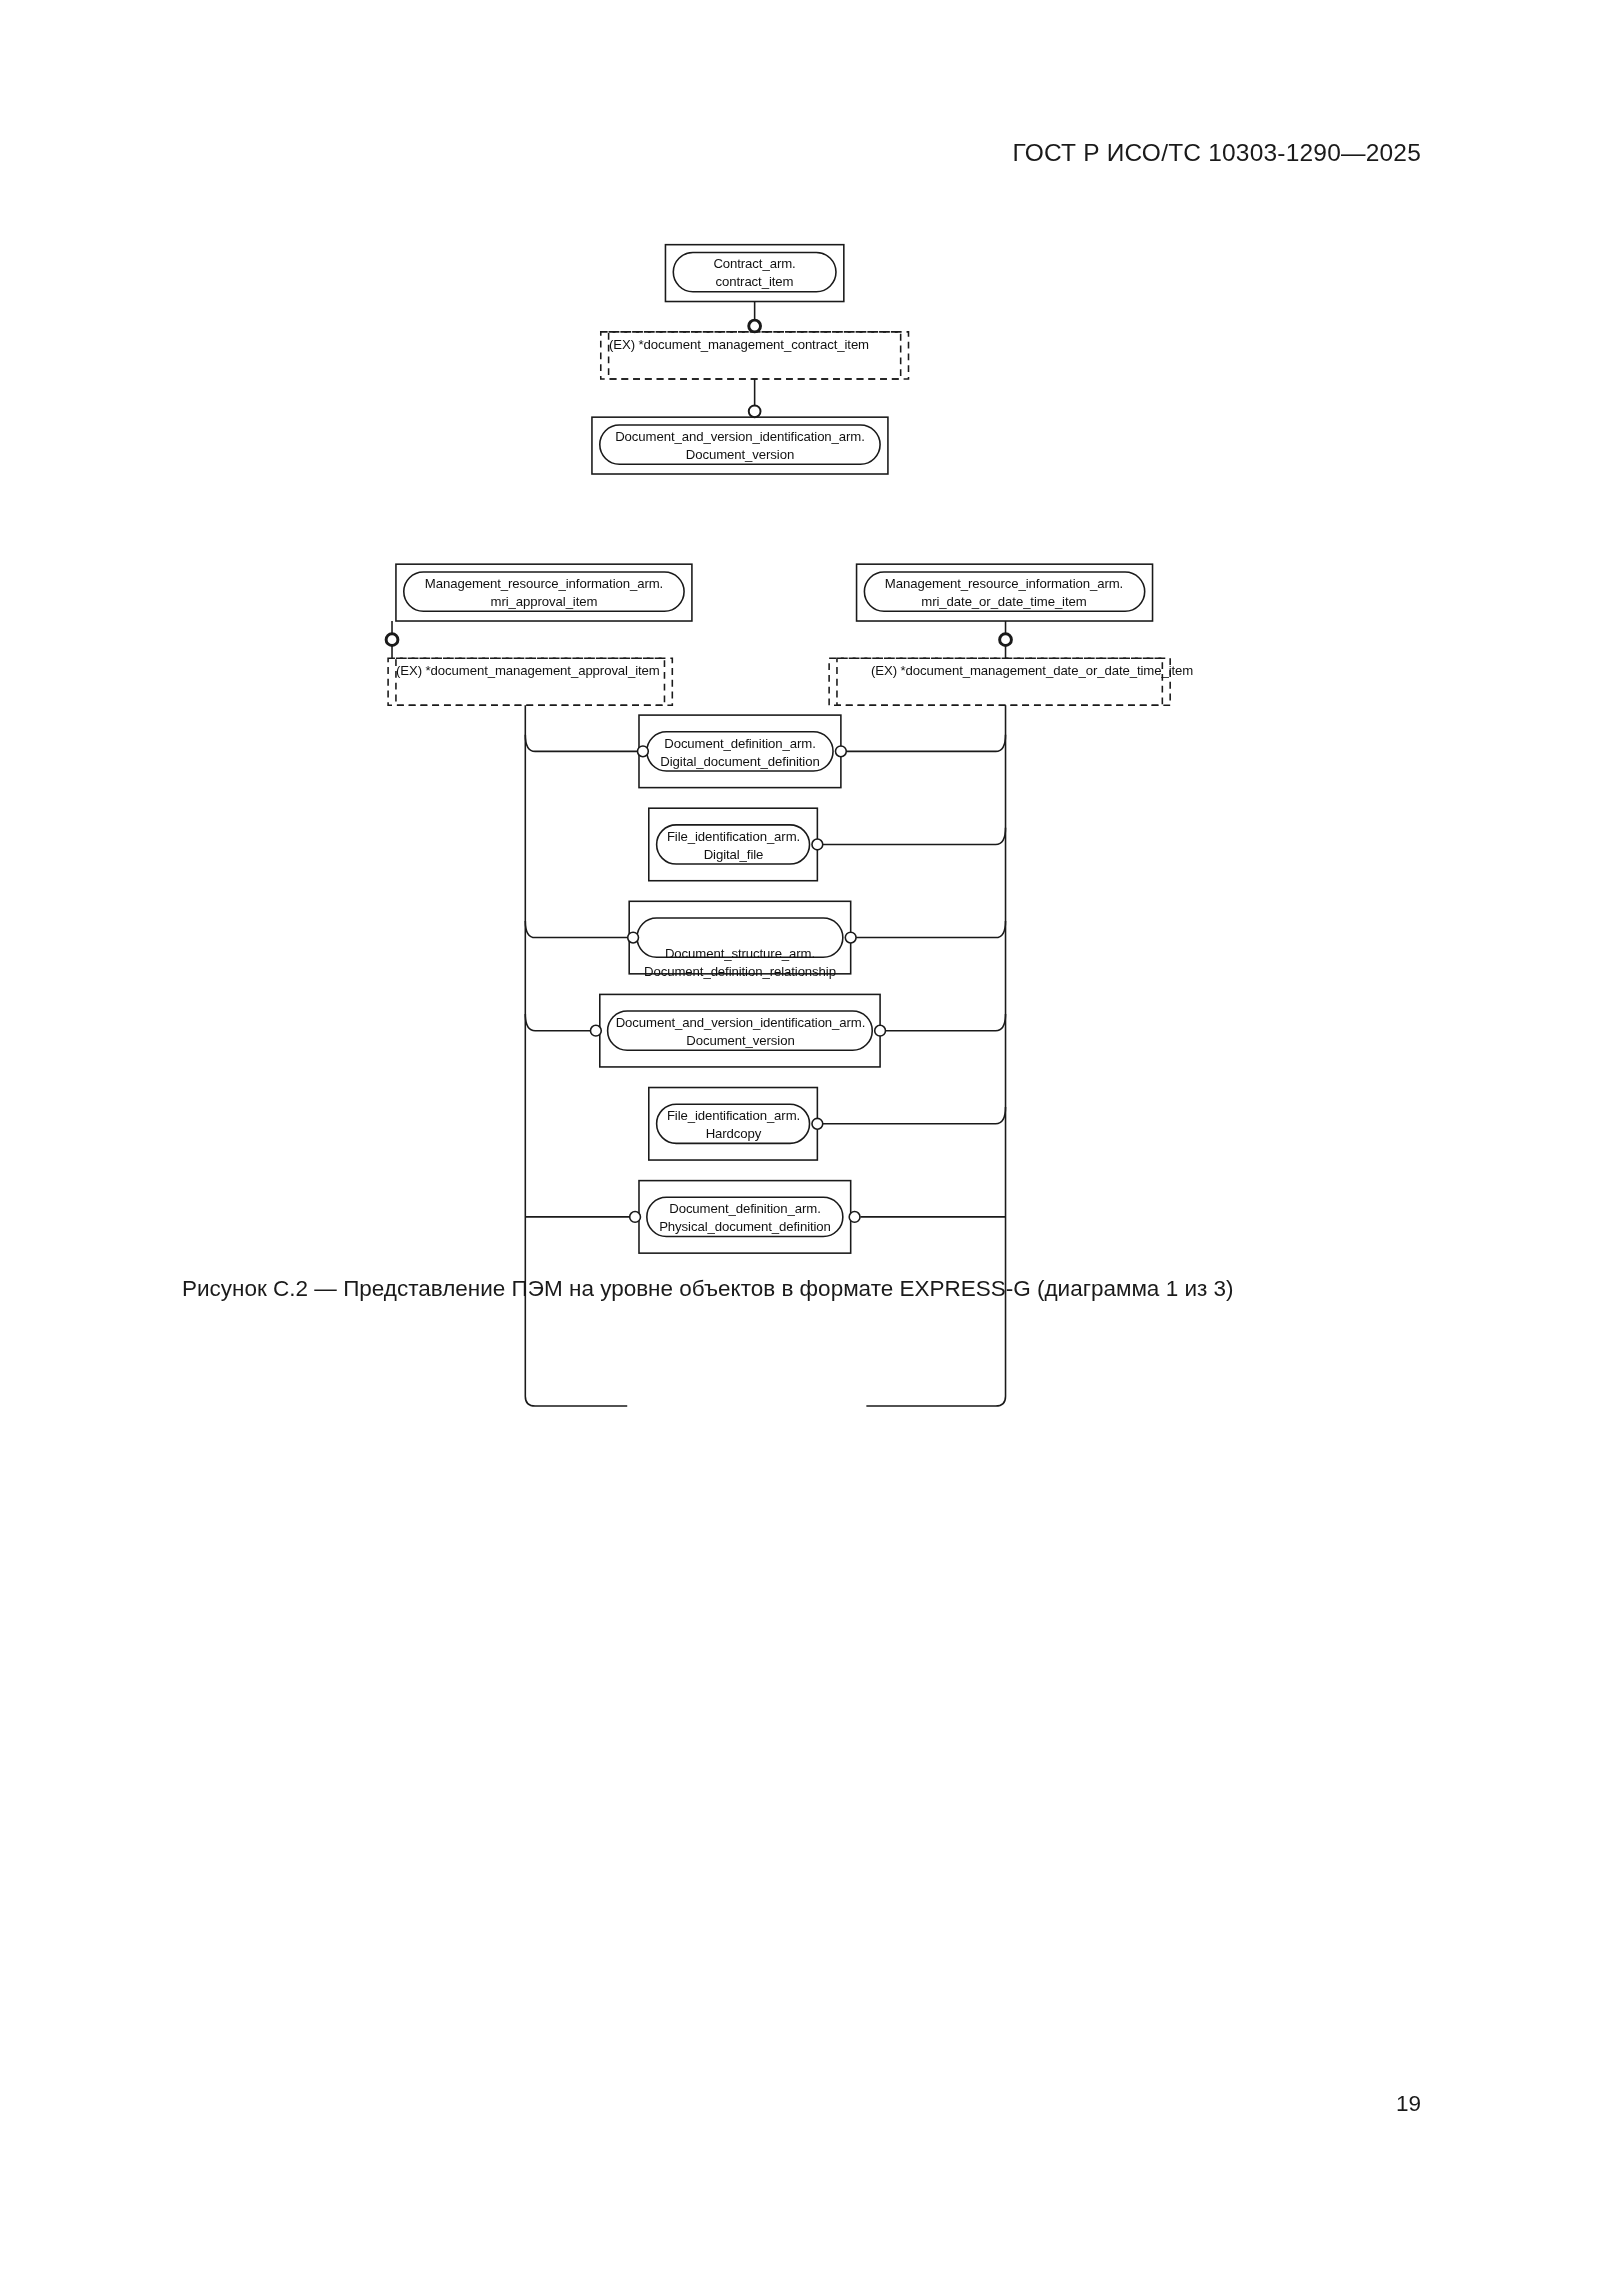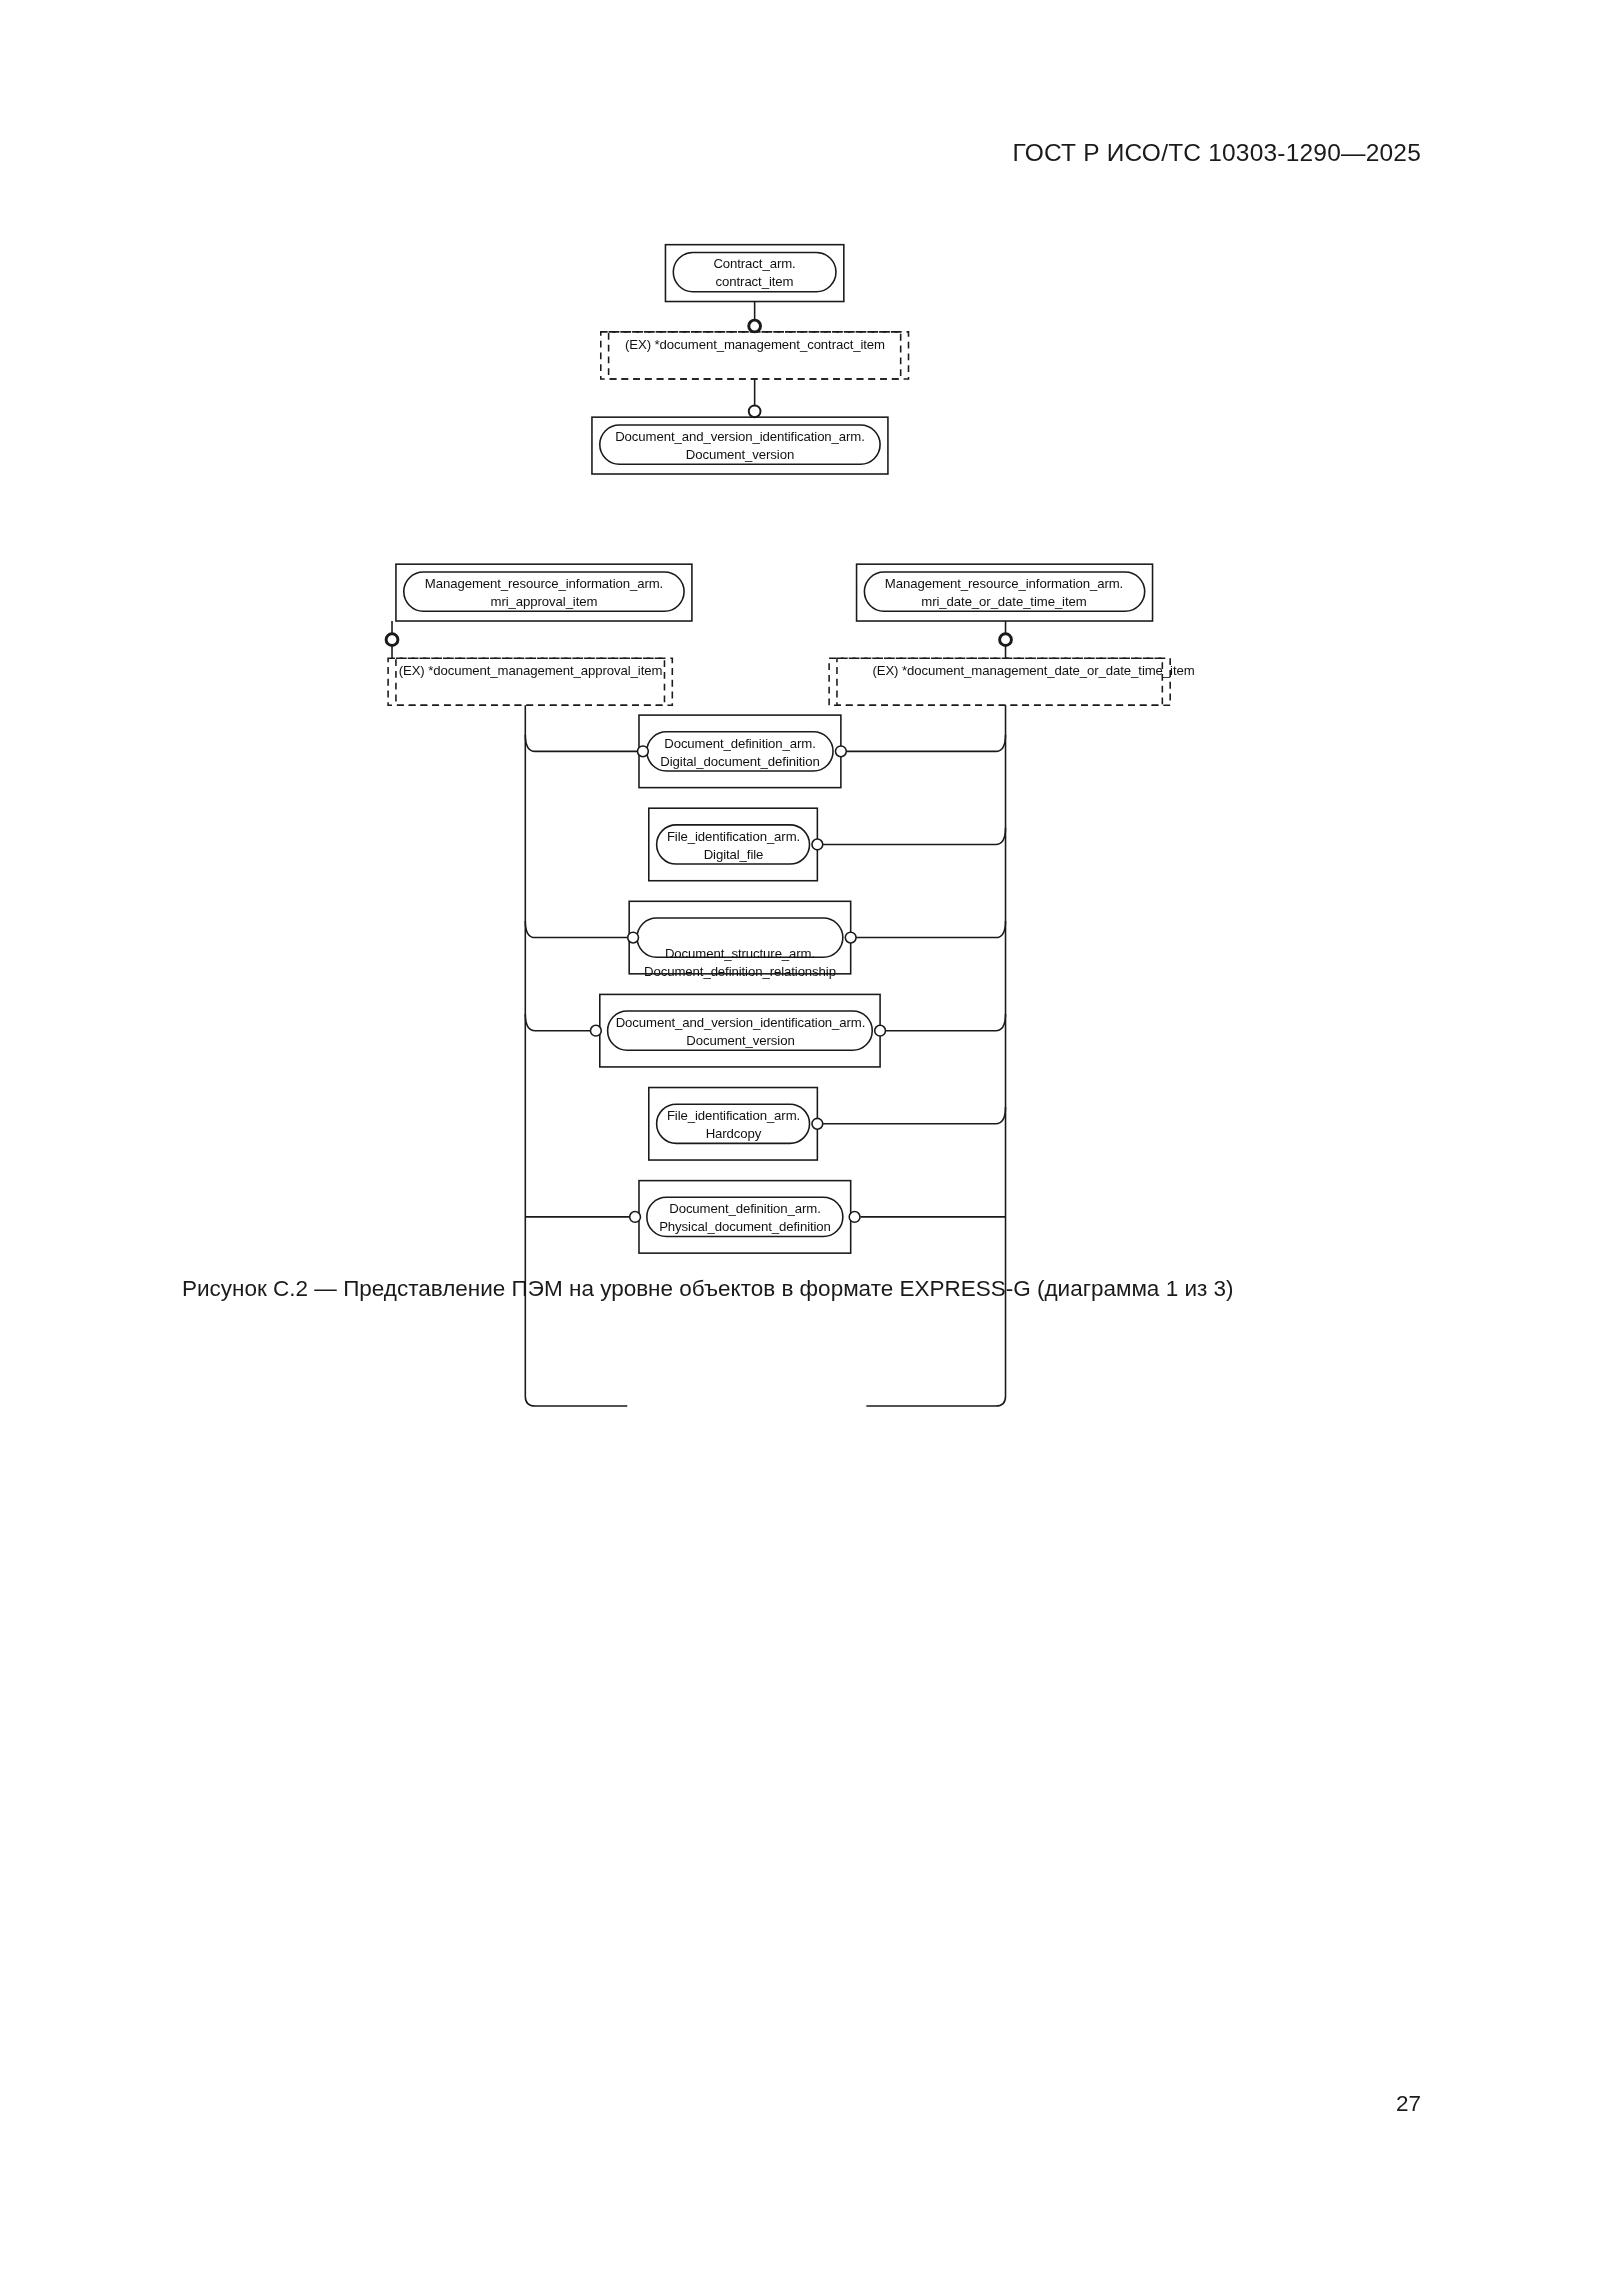--- a/index.html
+++ b/index.html
@@ -72,21 +72,21 @@
     color: #111111;
     white-space: nowrap;
     pointer-events: none;
     letter-spacing: -0.1px;
   }
   .node-label .l1,
   .node-label .l2 { display: block; }
 
   .ex-label {
     position: absolute;
-    text-align: center;
+    text-align: left;
     font-size: 13.2px;
     line-height: 1.34;
     color: #111111;
     white-space: nowrap;
     letter-spacing: -0.1px;
   }
 </style>
 </head>
 <body>
 
@@ -235,14 +235,14 @@
 
   <div class="node-label" style="left:647px; top:975px; width:196px;">
     <span class="l1">Document_definition_arm.</span>
     <span class="l2">Physical_document_definition</span>
   </div>
 
 </div>
 
 <div class="figure-caption">Рисунок C.2 — Представление ПЭМ на уровне объектов в формате EXPRESS-G (диаграмма 1 из 3)</div>
 
-<div class="page-number">27</div>
+<div class="page-number">19</div>
 
 
 </body></html>

